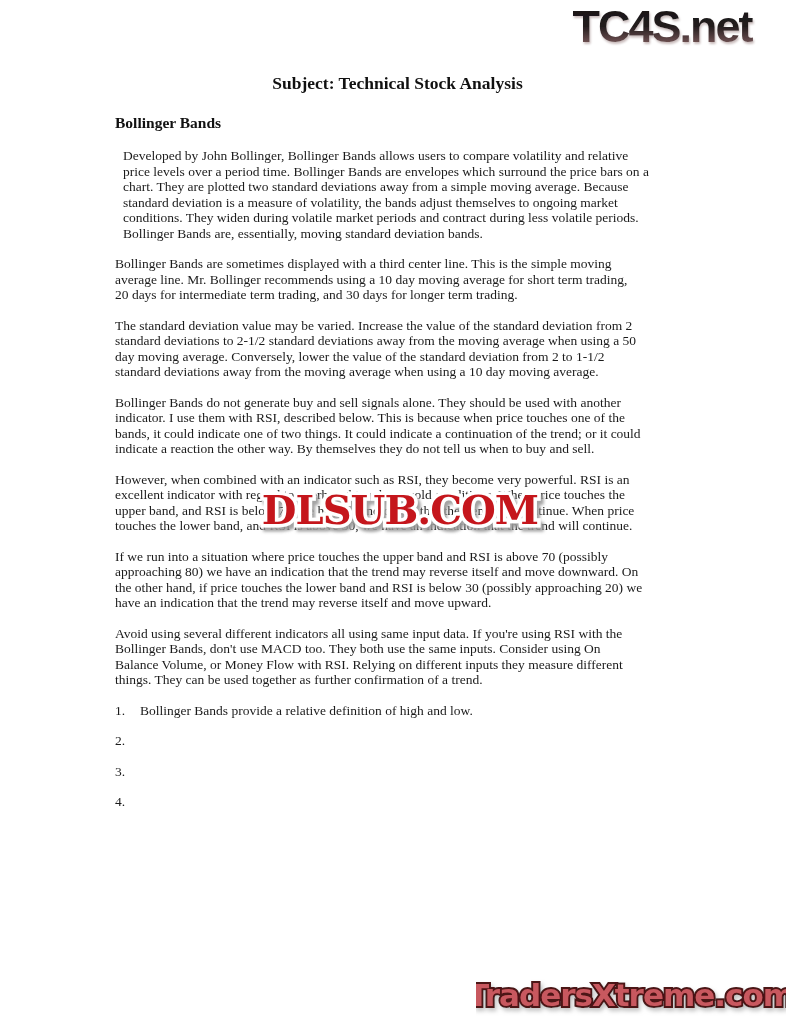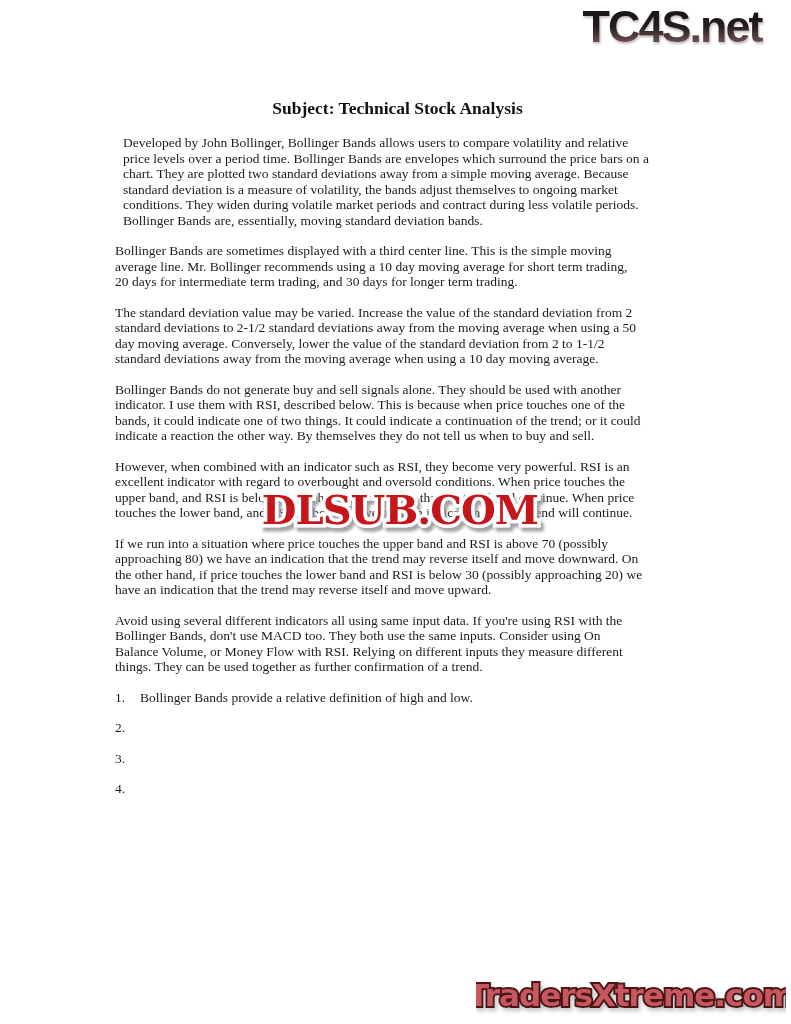--- a/index.html
+++ b/index.html
@@ -11,21 +11,21 @@
     overflow:hidden;
     font-family:"Liberation Serif","DejaVu Serif",serif;
     color:#1b1b1b;
   }
   .content {
     position:absolute;
     left:115px; top:0;
     width:565px;
   }
   .doc-title {
-    margin-top:98px;
+    margin-top:73px;
     font-size:17.5px;
     font-weight:bold;
     text-align:center;
     color:#111;
   }
   .doc-heading {
     margin-top:20px;
     font-size:15.5px;
     font-weight:bold;
     color:#111;
@@ -39,21 +39,21 @@
   .para.first { margin-top:16px;margin-left:8px; }
   .olist .oli {
     display:flex;
     margin-top:15px;
     font-size:13.5px;
     line-height:15.5px;
   }
   .oli .num { width:25px; flex:none; }
   .oli .li-text { white-space:pre; }
 
-  .logo-top    { position:absolute; top:1px;  right:5px; }
+  .logo-top    { position:absolute; top:1px;  right:15px; }
   .watermark   { position:absolute; left:248px; top:483px; pointer-events:none; }
   .logo-bottom { position:absolute; left:476px; top:970px; }
 </style>
 </head>
 <body>
 
 <div class="page">
 
   <div class="logo-top">
     <svg width="228" height="54" viewBox="0 0 228 54">
@@ -67,20 +67,21 @@
           <feDropShadow dx="1" dy="2" stdDeviation="1.2" flood-color="#c9bcbc"></feDropShadow>
         </filter>
       </defs>
       <text x="114" y="41" text-anchor="middle" font-family="Liberation Sans, DejaVu Sans, sans-serif" font-size="45" font-weight="bold" letter-spacing="-2" fill="url(#tcgrad)" filter="url(#tcshadow)">TC4S.net</text>
     </svg>
   </div>
 
   <div class="content">
     <div class="doc-title">Subject: Technical Stock Analysis</div>
 
+    <div class="doc-heading">Bollinger Bands</div>
 
     <div class="para first">Developed by John Bollinger, Bollinger Bands allows users to compare volatility and relative
 price levels over a period time. Bollinger Bands are envelopes which surround the price bars on a
 chart. They are plotted two standard deviations away from a simple moving average. Because
 standard deviation is a measure of volatility, the bands adjust themselves to ongoing market
 conditions. They widen during volatile market periods and contract during less volatile periods.
 Bollinger Bands are, essentially, moving standard deviation bands.</div>
 
     <div class="para">Bollinger Bands are sometimes displayed with a third center line. This is the simple moving
 average line. Mr. Bollinger recommends using a 10 day moving average for short term trading,

